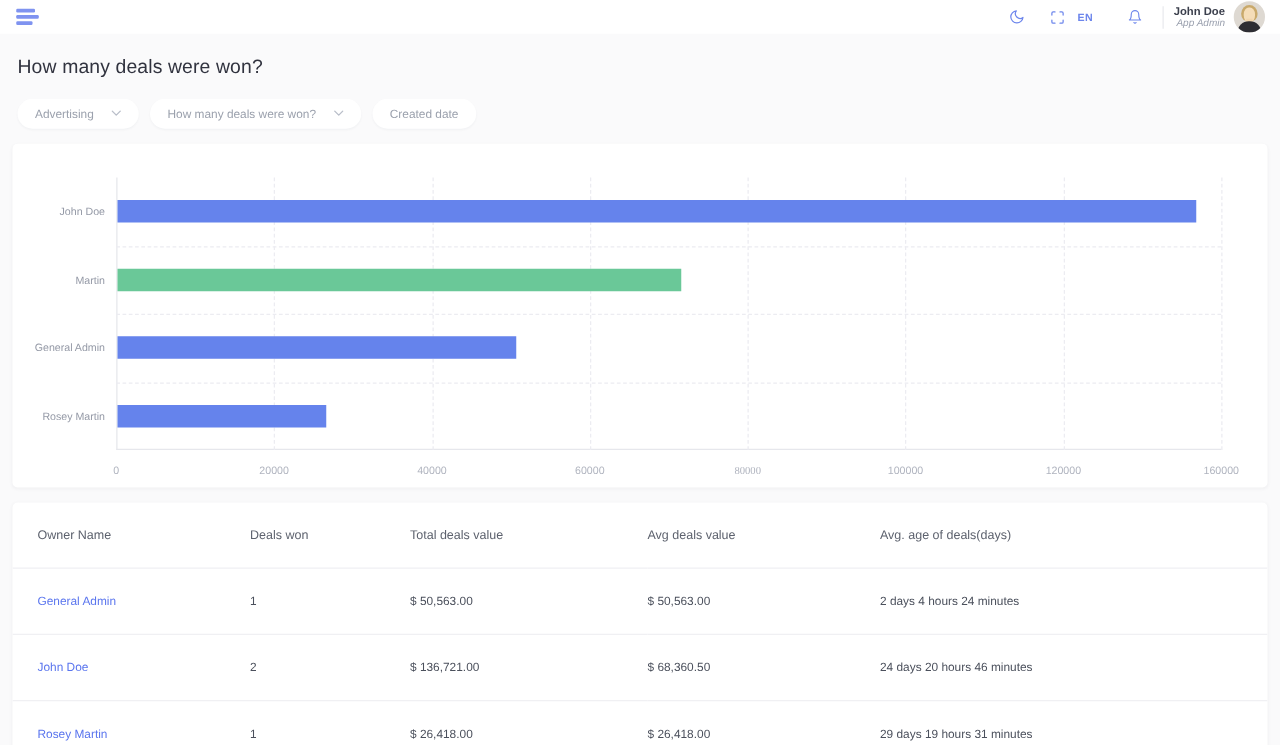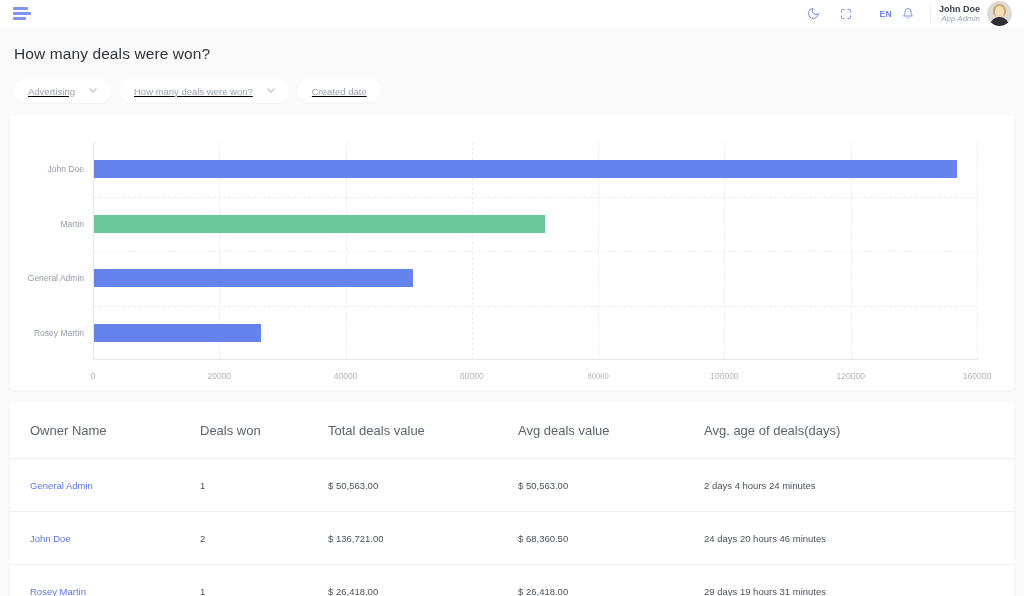--- a/index.html
+++ b/index.html
@@ -35,21 +35,21 @@
   .topbar-right { display: flex; align-items: center; gap: 0; height: 27px; }
   .ic {
     width: 32px; height: 27px;
     display: flex; align-items: center; justify-content: center;
     cursor: pointer;
   }
   .ic svg { display: block; }
   .lang {
     font-size: 8.5px; font-weight: bold; color: #6d86ec;
     letter-spacing: .3px;
-    width: 30px; text-align: right; cursor: pointer;
+    width: 30px; text-align: left; cursor: pointer;
   }
   .divider-v { width: 1px; height: 18px; background: #e9eaee; margin: 0 8px 0 6px; }
   .user-block { display: flex; align-items: center; gap: 7px; padding-right: 4px; cursor: pointer; }
   .user-text { text-align: right; line-height: 1.15; }
   .user-name { font-size: 9px; font-weight: bold; color: #3b3f4c; }
   .user-role { font-size: 8px; color: #9aa0ae; font-style: italic; }
   .avatar {
     width: 25px; height: 25px; border-radius: 50%;
     background: #ded9d2; overflow: hidden; position: relative;
     flex: 0 0 25px;
@@ -59,21 +59,21 @@
   .avatar .body { position:absolute; left:3px; bottom:0; width:19px; height:9px; background:#2d2d33; border-radius:9px 9px 0 0; }
   .avatar .neck { position:absolute; left:10px; bottom:6px; width:5px; height:5px; background:#f0d4ab; }
 
   
   .page-head {
     padding: 18px 0 0 14px;
   }
   .page-title { font-size: 15.5px; color: #31333f; font-weight: 400; letter-spacing: .1px; }
 
   
-  .filters { display: flex; gap: 9px; padding: 16px 0 0 14px; text-decoration: underline; }
+  .filters { display: flex; gap: 9px; padding: 16px 0 0 14px; }
   .pill {
     background: #ffffff;
     border-radius: 16px;
     height: 24px;
     display: flex; align-items: center;
     padding: 0 14px;
     font-size: 9.5px; color: #9ba1ad;
     cursor: pointer;
     box-shadow: 0 1px 2px rgba(30,35,60,0.045);
     gap: 14px;
@@ -111,21 +111,21 @@
     position: absolute; top: 100%; margin-top: 11px;
     font-size: 8.5px; color: #b0b4bf; white-space: nowrap;
     transform: translateX(-50%);
   }
 
   
   .table-card { margin-bottom: 0; height: 200px; overflow: hidden; }
   table { width: 100%; border-collapse: collapse; table-layout: fixed; }
   thead th {
     text-align: left; font-weight: 400;
-    font-size: 13px; color: #5d626e;
+    font-size: 10px; color: #5d626e;
     padding: 21px 0 20px 0;
   }
   tbody td {
     font-size: 9.5px; color: #4b505c;
     padding: 21px 0 20px 0;
     border-top: 1px solid #f0f0f3;
   }
   .col-name { width: 190px; padding-left: 20px !important; }
   .col-deals { width: 128px; }
   .col-total { width: 190px; }

